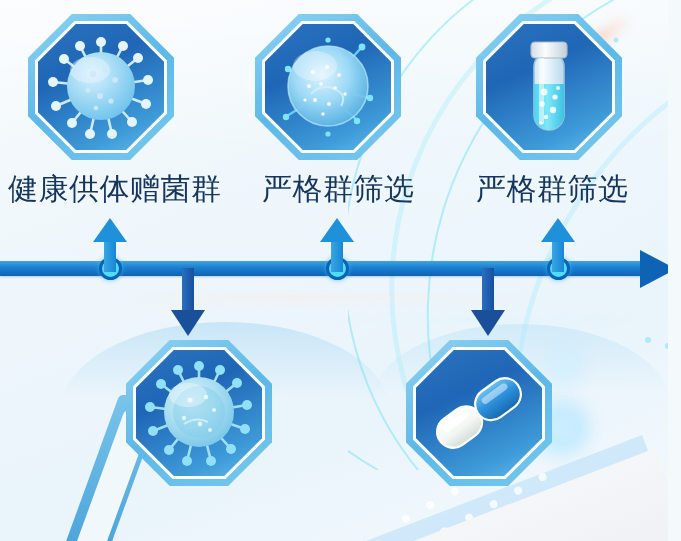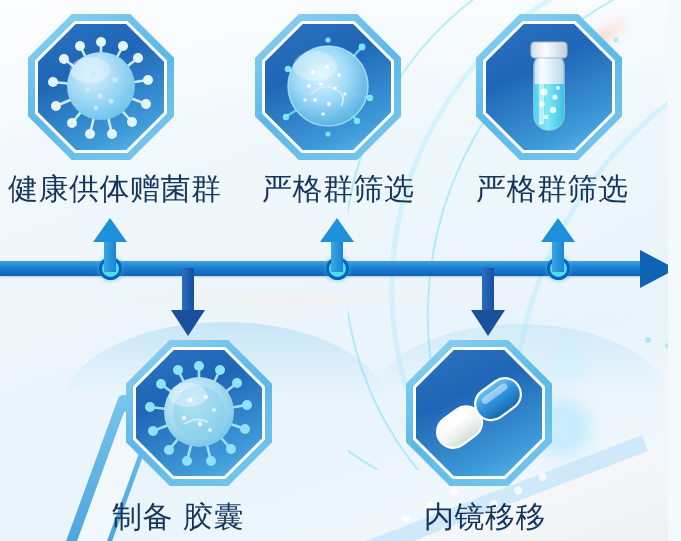--- a/index.html
+++ b/index.html
@@ -396,21 +396,20 @@
         <circle cx="54" cy="50" r="2.6"></circle>
           <circle cx="70" cy="47" r="2.3"></circle>
           <circle cx="78" cy="60" r="2.1"></circle>
         <circle cx="48" cy="68" r="2.2"></circle>
           <circle cx="64" cy="74" r="2.4"></circle>
           <circle cx="74" cy="80" r="2"></circle>
       </g>
       <path d="M48 74 Q60 66 72 72" fill="none" stroke="#ddf4ff" stroke-width="2" opacity=".75"></path>
     </svg>
   </div>
-  <div class="label" style="left:112px;top:502px;">制备 胶囊</div>
 
   <div class="badge" style="left:406px;top:340px;">
     <div class="oct"></div>
     <div class="oct-in"></div>
     <div class="oct-face"></div>
     <svg class="icon-svg" viewBox="0 0 126 126">
       <defs>
         <linearGradient id="pw" x1="0" y1="0" x2="0" y2="1">
           <stop offset="0%" stop-color="#ffffff"></stop>
             <stop offset="55%" stop-color="#f3f7f2"></stop>
@@ -423,15 +422,14 @@
         </linearGradient>
       </defs>
       <g transform="rotate(-36 63 63)">
         <rect x="15" y="47" width="48" height="32" rx="16" fill="url(#pw)" stroke="#ffffff" stroke-width="2.2"></rect>
         <rect x="62" y="47" width="49" height="32" rx="16" fill="url(#pb)" stroke="#ffffff" stroke-width="2.2"></rect>
         <rect x="24" y="53" width="30" height="7" rx="3.5" fill="#ffffff" opacity=".85"></rect>
         <rect x="72" y="53" width="30" height="7" rx="3.5" fill="#ffffff" opacity=".45"></rect>
       </g>
     </svg>
   </div>
-  <div class="label" style="left:424px;top:502px;">内镜移移</div>
 
 </div>
 
 </body></html>

